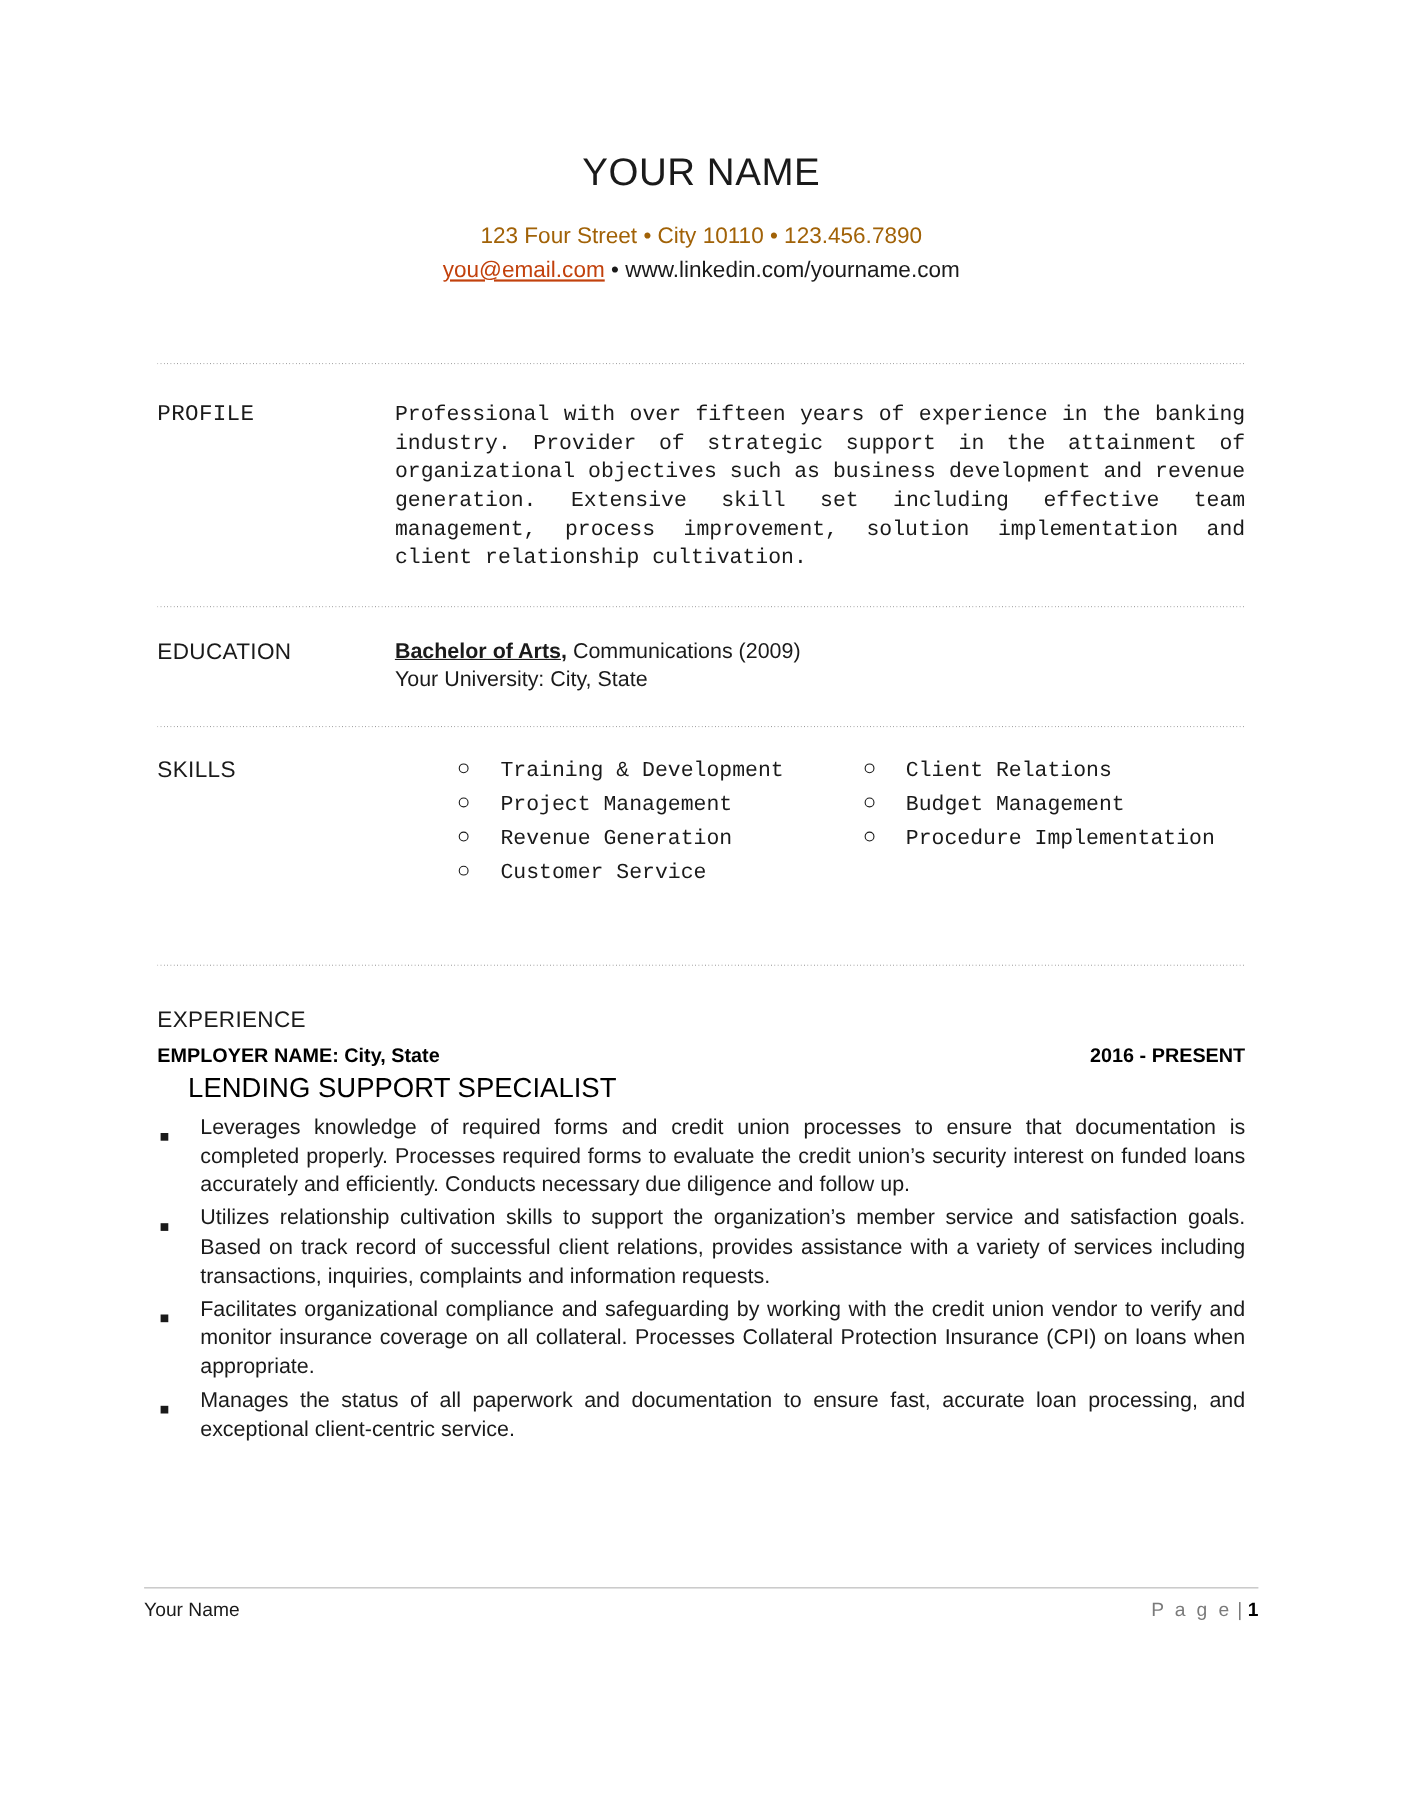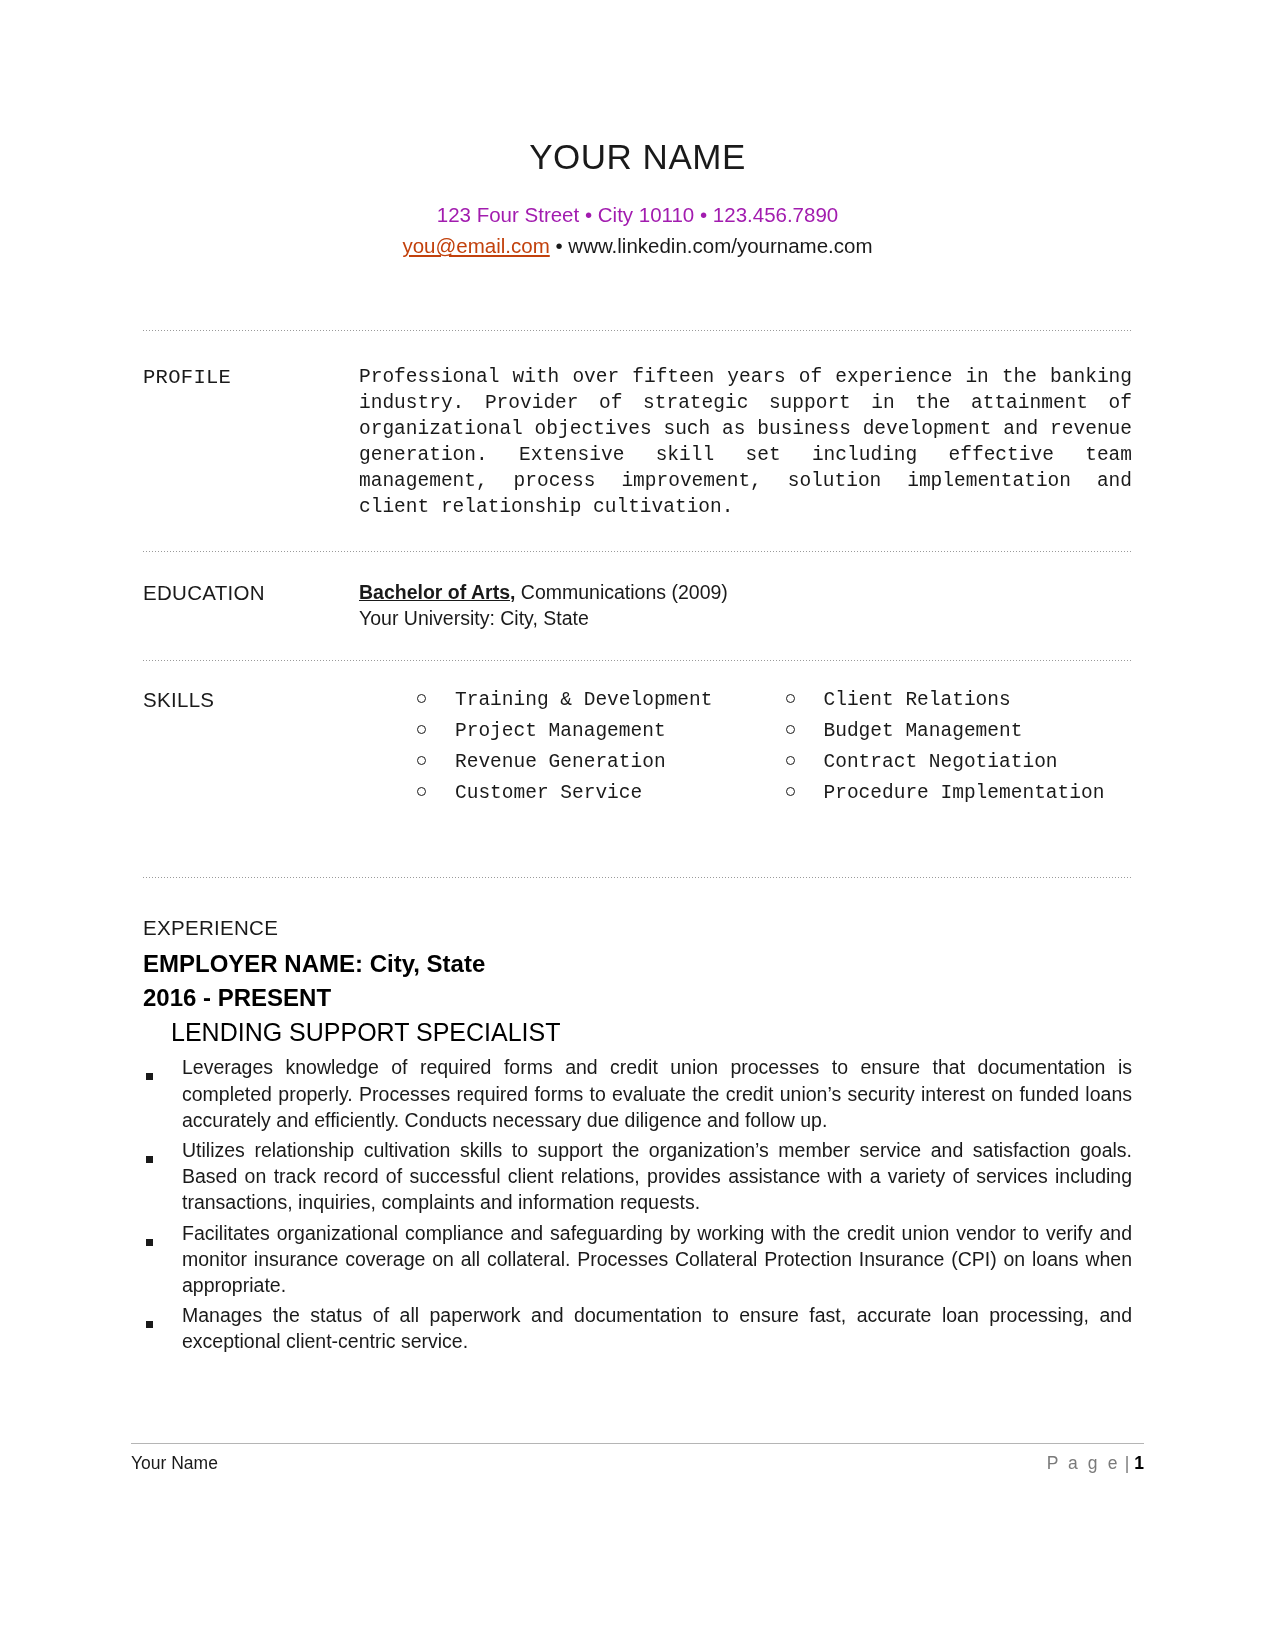--- a/index.html
+++ b/index.html
@@ -30,21 +30,21 @@
     font-size: 35px;
     letter-spacing: 0.5px;
     line-height: 1.1;
     font-weight: 400;
     color: #1a1a1a;
   }
   .contact-line {
     font-size: 20.5px;
     line-height: 1.55;
     margin-top: 22px;
-    color: #a21caf;
+    color: #a16207;
   }
   .contact-line-2 {
     font-size: 20.5px;
     line-height: 1.55;
     color: #1a1a1a;
   }
   .email-link {
     color: #c2410c;
     text-decoration: underline;
   }
@@ -136,25 +136,24 @@
   .experience-block { padding-top: 38px; }
   .experience-heading {
     font-size: 20.5px;
     letter-spacing: 0.3px;
     color: #1a1a1a;
     margin-bottom: 7px;
   }
   .job-header {
     display: flex;
     justify-content: space-between;
-    align-items: flex-start;
+    align-items: flex-end;
     font-weight: bold;
-    font-size: 24px;
+    font-size: 18px;
     line-height: 1.42;
-    flex-direction: column;
   }
   .job-title {
     font-weight: normal;
     font-size: 25px;
     line-height: 1.42;
     margin-bottom: 4px;
     margin-left: 28px;
   }
   .bullet-list { }
   .bullet-item {
@@ -269,24 +268,20 @@
             </div>
           </div>
           <div class="skills-col skills-col-right">
             <div class="skill-item">
               <span class="skill-bullet"><span></span></span>
               <span>Client Relations</span>
             </div>
             <div class="skill-item">
               <span class="skill-bullet"><span></span></span>
               <span>Budget Management</span>
-            </div>
-            <div class="skill-item">
-              <span class="skill-bullet"><span></span></span>
-              <span>Contract Negotiation</span>
             </div>
             <div class="skill-item">
               <span class="skill-bullet"><span></span></span>
               <span>Procedure Implementation</span>
             </div>
           </div>
         </div>
       </div>
     </div>
 

